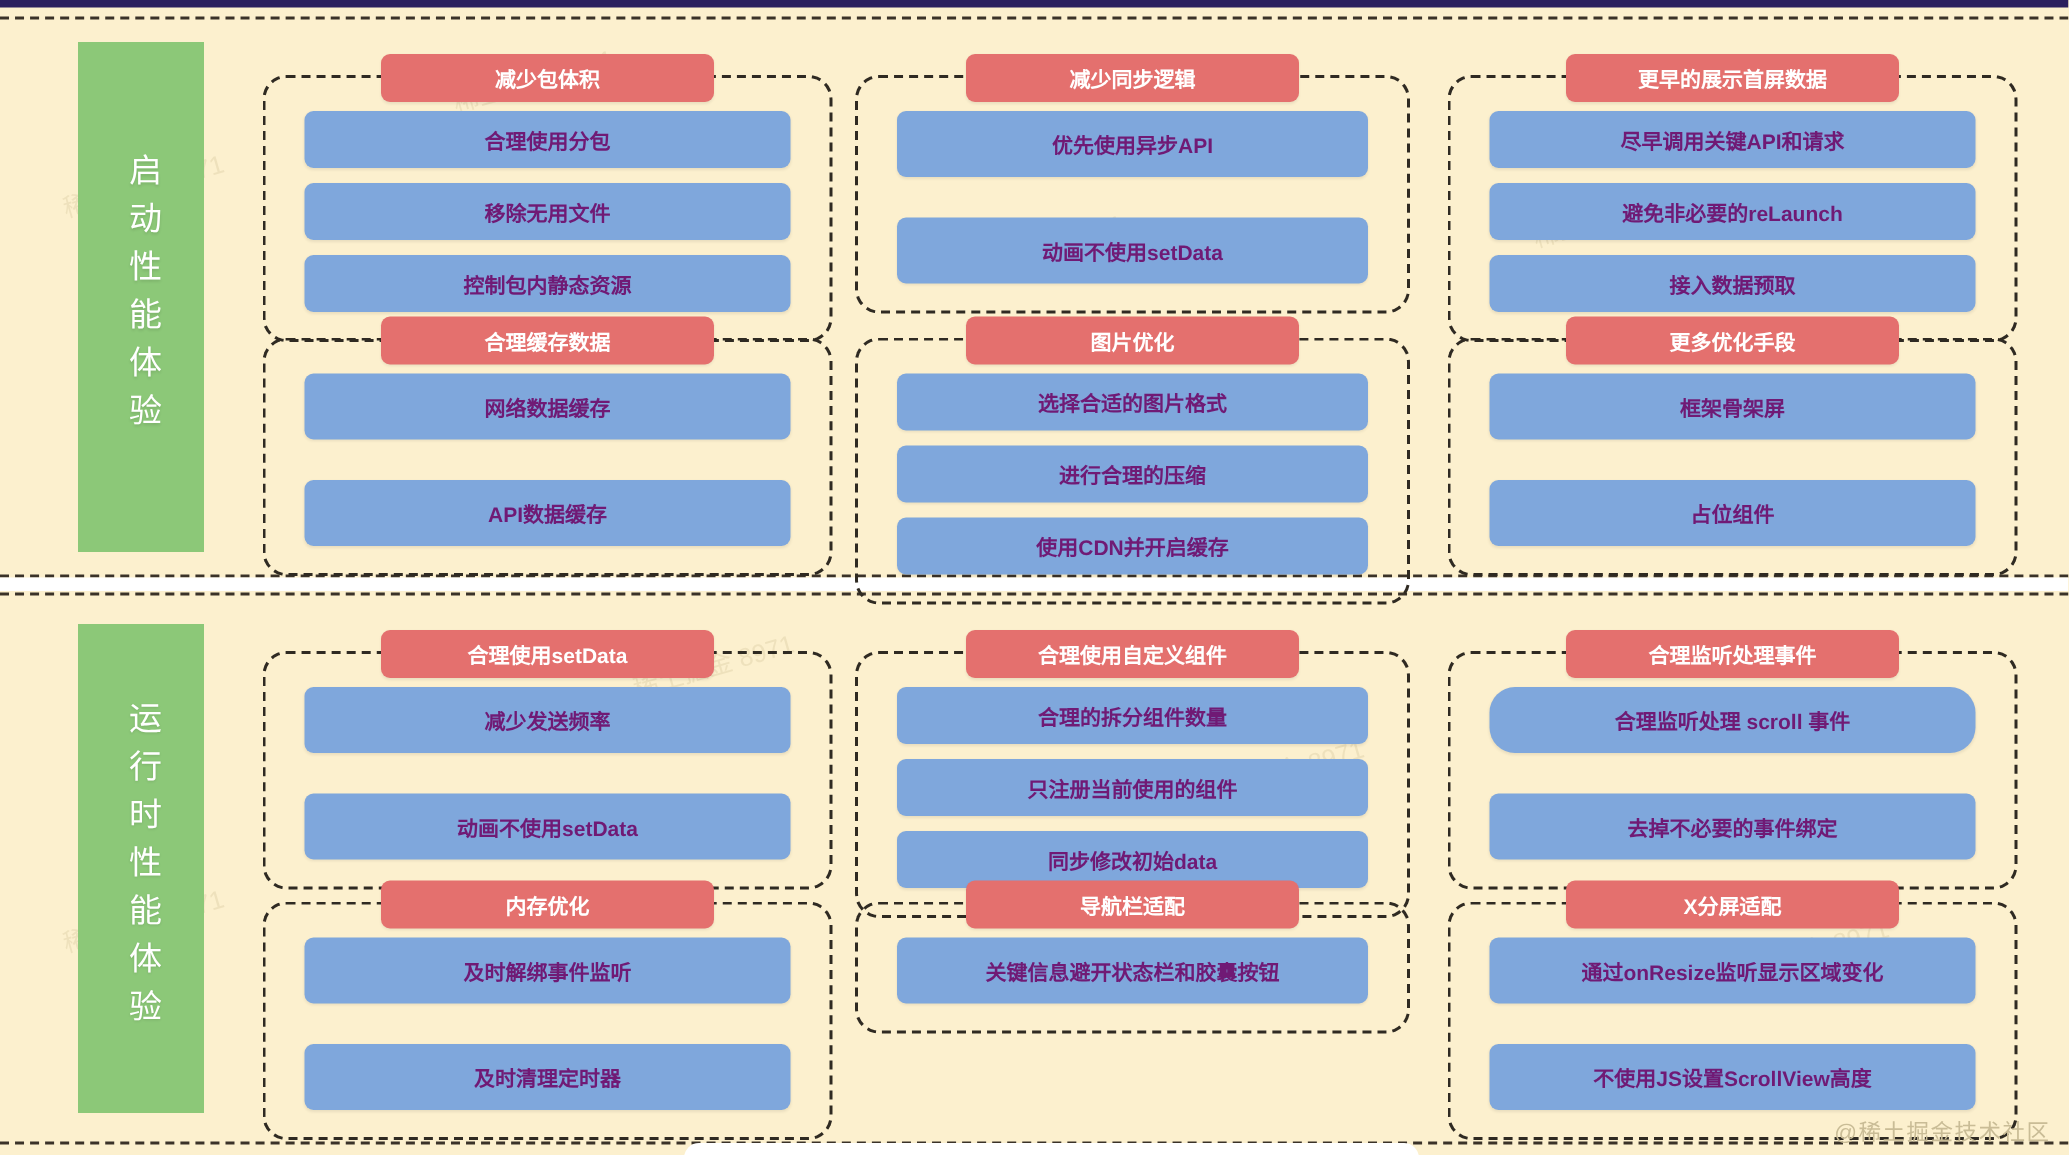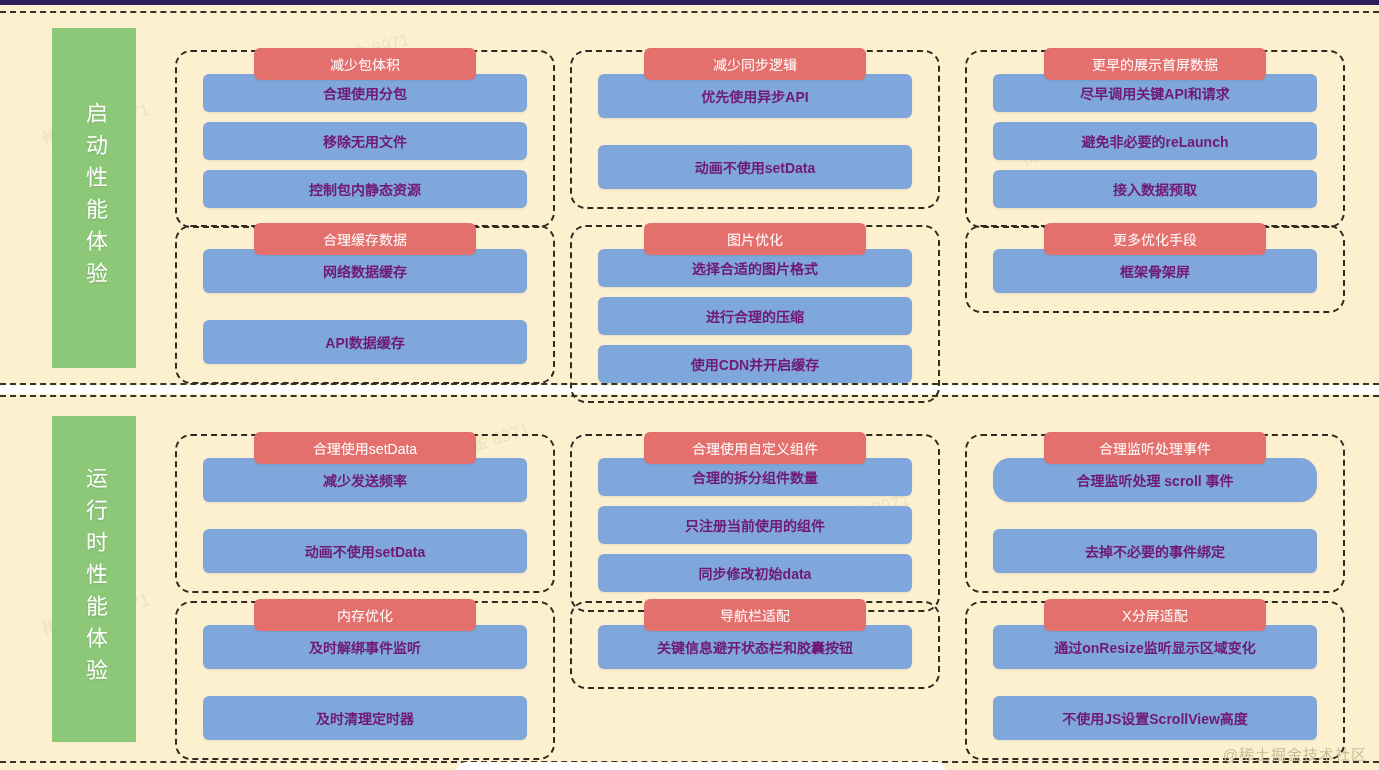--- a/index.html
+++ b/index.html
@@ -101,29 +101,29 @@
   .col.c3 { left: 965px; width: 380px; }
 
   
   .card {
     position: absolute;
     width: 100%;
   }
 
   .card-header {
     position: absolute;
-    top: 16px;
+    top: 4px;
     left: 50%;
     transform: translateX(-50%);
     min-width: 222px;
     padding: 6px 16px;
     background: #E4706E;
     color: #FFFFFF;
     font-size: 14px;
-    font-weight: normal;
+    font-weight: bold;
     text-align: center;
     border-radius: 6px;
     white-space: nowrap;
     z-index: 3;
     box-shadow: 0 1px 2px rgba(0,0,0,0.08);
   }
 
   .card-body {
     position: absolute;
     top: 18px;
@@ -257,20 +257,21 @@
         <div class="card-body n3">
           <div class="item" style="background: rgb(127, 167, 220);">尽早调用关键API和请求</div>
           <div class="item" style="background: rgb(127, 167, 220);">避免非必要的reLaunch</div>
           <div class="item" style="background: rgb(127, 167, 220);">接入数据预取</div>
         </div>
       </div>
       <div class="card b">
         <div class="card-header" style="background: rgb(228, 112, 110);">更多优化手段</div>
         <div class="card-body n2">
           <div class="item" style="background: rgb(127, 167, 220);">框架骨架屏</div>
+          <div class="item" style="background: rgb(127, 167, 220);">占位组件</div>
         </div>
       </div>
     </div>
 
   </div>
 
   <div class="section bottom">
 
     <div class="side-label" style="background: rgb(140, 200, 120);">运行时性能体验</div>
 

